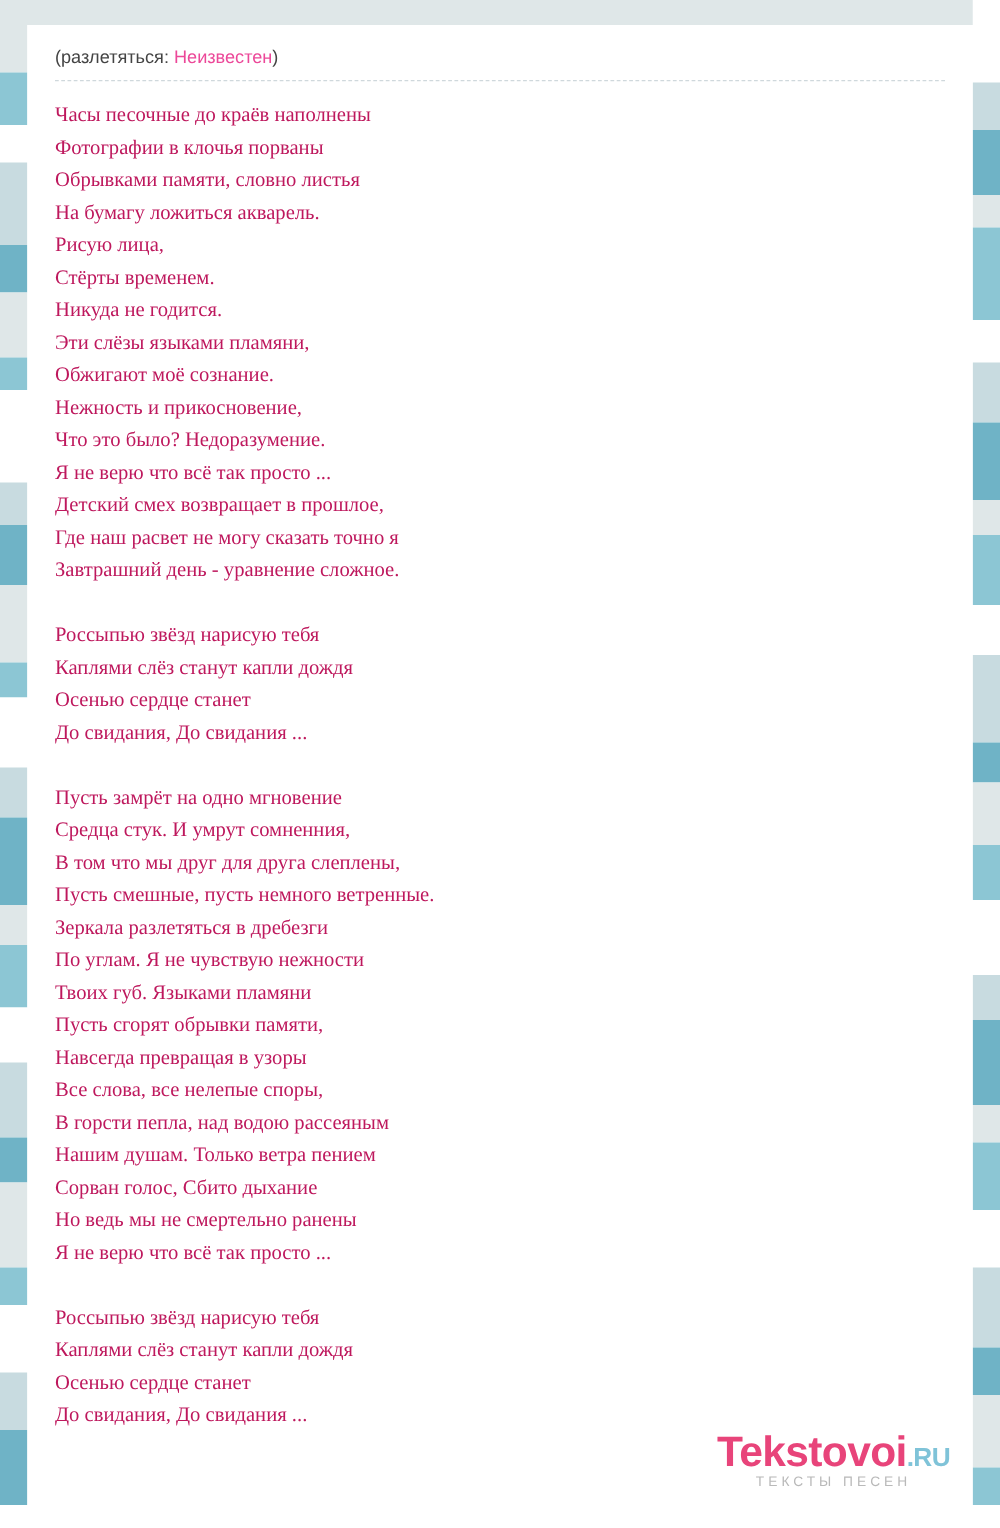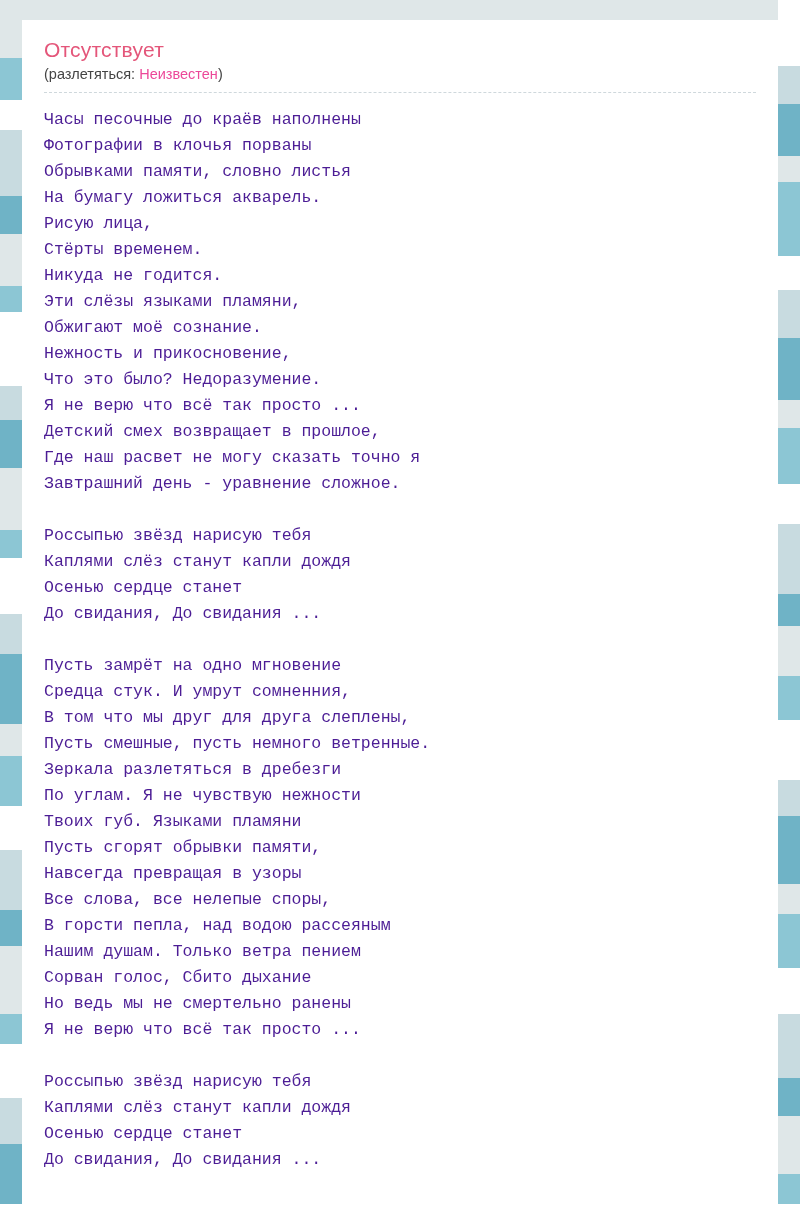--- a/index.html
+++ b/index.html
@@ -74,24 +74,24 @@
     margin-bottom: 14px;
   }
   .artist-line a {
     color: #ec4899;
     text-decoration: none;
   }
 
   .lyrics {
     font-size: 16.5px;
     line-height: 26px;
-    color: #4c1d95;
+    color: #be185d;
     white-space: pre-wrap;
     margin: 0;
-    font-family: Liberation Mono, monospace;
+    font-family: Liberation Serif, serif;
   }
 
   
   .logo {
     position: absolute;
     right: 40px;
     bottom: 30px;
     text-align: center;
     line-height: 1;
     user-select: none;
@@ -173,21 +173,20 @@
       <div class="stripe" style="height: 46px; background: rgb(255, 255, 255);"></div>
       <div class="stripe" style="height: 64px; background: rgb(200, 219, 224);"></div>
       <div class="stripe" style="height: 38px; background: rgb(111, 179, 198);"></div>
       <div class="stripe" style="height: 58px; background: rgb(223, 231, 232);"></div>
       <div class="stripe" style="height: 42px; background: rgb(140, 198, 212);"></div>
       <div class="stripe" style="height: 30px; background: rgb(255, 255, 255);"></div>
     </div>
 
   <div class="content">
 
-    <h1 class="song-title">Отсутствует</h1>
 
     <div class="artist-line"><span>(разлетяться: </span><a href="#">Неизвестен</a><span>)</span></div>
 
     <div class="lyrics">Часы песочные до краёв наполнены
 Фотографии в клочья порваны
 Обрывками памяти, словно листья
 На бумагу ложиться акварель.
 Рисую лица,
 Стёрты временем.
 Никуда не годится.
@@ -221,15 +220,19 @@
 Но ведь мы не смертельно ранены
 Я не верю что всё так просто ...
 
 Россыпью звёзд нарисую тебя
 Каплями слёз станут капли дождя
 Осенью сердце станет
 До свидания, До свидания ...</div>
 
   </div>
 
+  <div class="logo">
+    <div class="main"><span>Tekstovoi</span><span class="tld">.RU</span></div>
+    <div class="sub">ТЕКСТЫ ПЕСЕН</div>
+  </div>
 
   <div class="bottom-band"></div>
 </div>
 
 </body></html>

